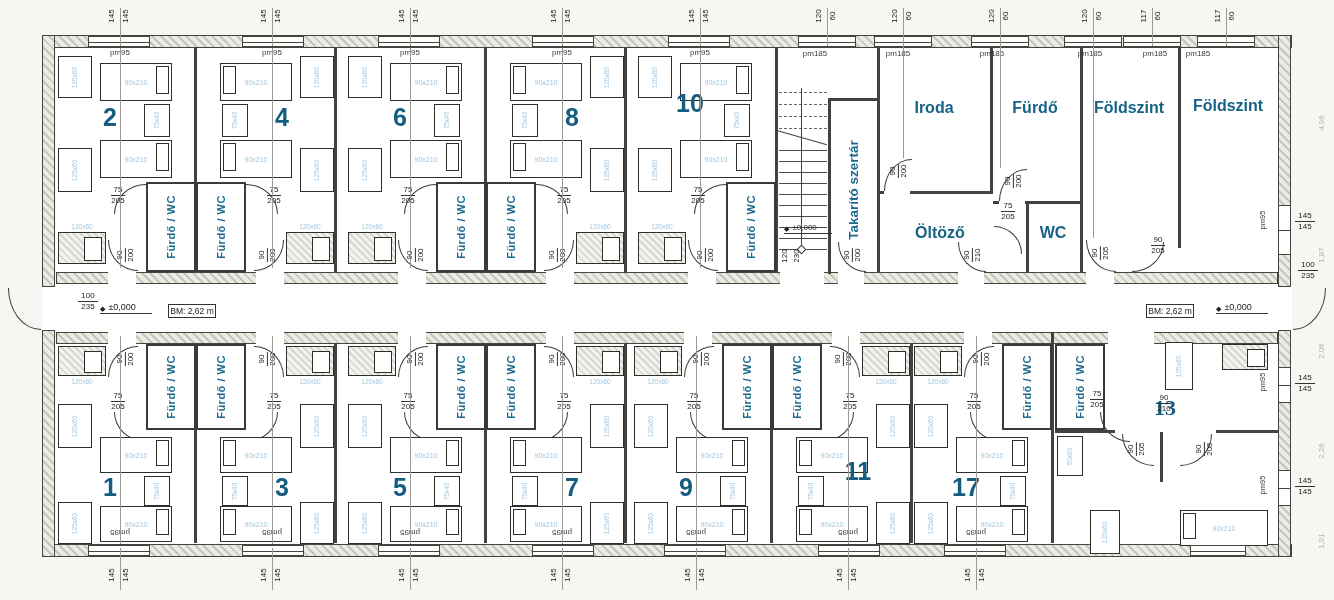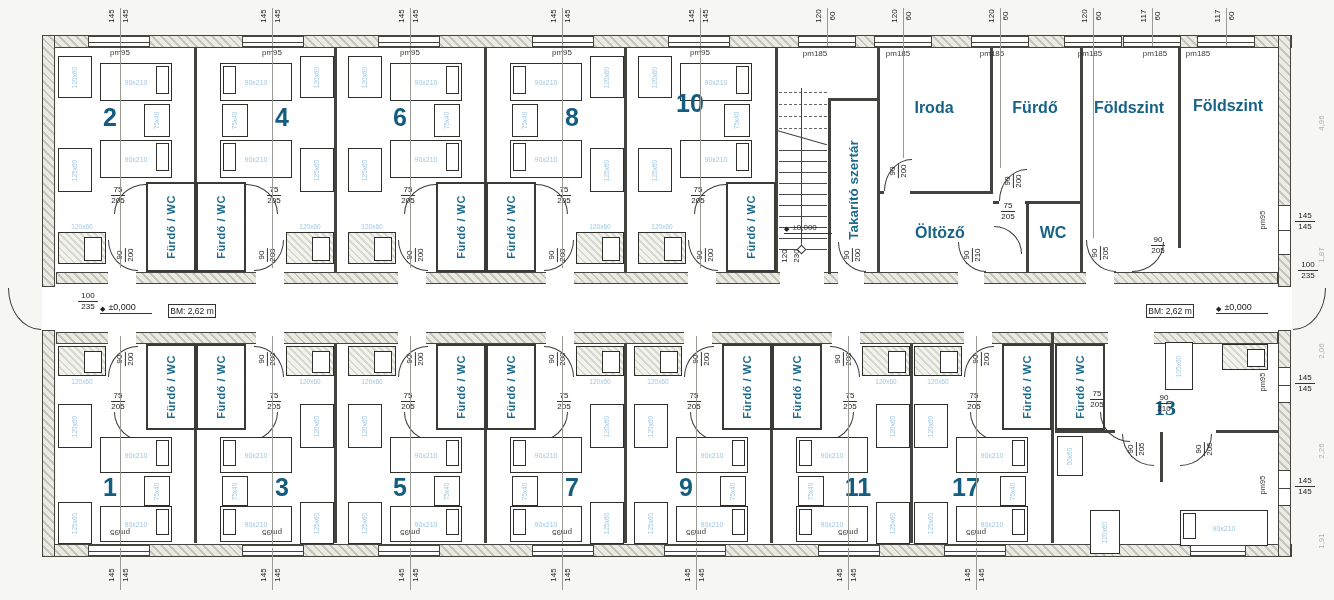--- a/index.html
+++ b/index.html
@@ -540,21 +540,21 @@
       <div class="pillow" style="top: 2px; height: 24px; width: 11px; left: 2px;"></div>
       <span class="tinyb" style="font-size: 7px;">90x210</span>
     </div>
     <div class="el fur" style="left: 798px; top: 476px; width: 26px; height: 30px;">
       <span class="tinyb" style="transform: rotate(-90deg);">75x40</span>
     </div>
     <div class="el bed" style="left: 796px; top: 506px; width: 72px; height: 36px;">
       <div class="pillow" style="top: 2px; height: 24px; width: 11px; left: 2px;"></div>
       <span class="tinyb" style="font-size: 7px;">90x210</span>
     </div>
-    <div class="el txt num" style="left: 840px; top: 472px; width: 36px; height: 30px;">11</div>
+    <div class="el txt num" style="left: 840px; top: 456px; width: 36px; height: 30px;">11</div>
     <div class="el txt pm" style="left: 831px; top: 528px; width: 34px; height: 10px; transform: rotate(180deg);">pm95</div>
     <div class="el win" style="left: 818px; top: 545px; width: 62px; height: 11px;">
       <div class="winline"></div>
     </div>
     <div class="el vnum" style="left: 828px; top: 570px; width: 26px; height: 10px;">145</div>
     <div class="el vnum" style="left: 842px; top: 570px; width: 26px; height: 10px;">145</div>
     <div class="el lngray" style="left: 848px; top: 548px; width: 1px; height: 42px;"></div>
     <div class="el lngray" style="left: 848px; top: 336px; width: 1px; height: 208px;"></div>
     <div class="el cnt" style="left: 914px; top: 346px; width: 48px; height: 30px;">
       <div class="sink" style="left: 25px; top: 4px; width: 16px; height: 20px;"></div>

